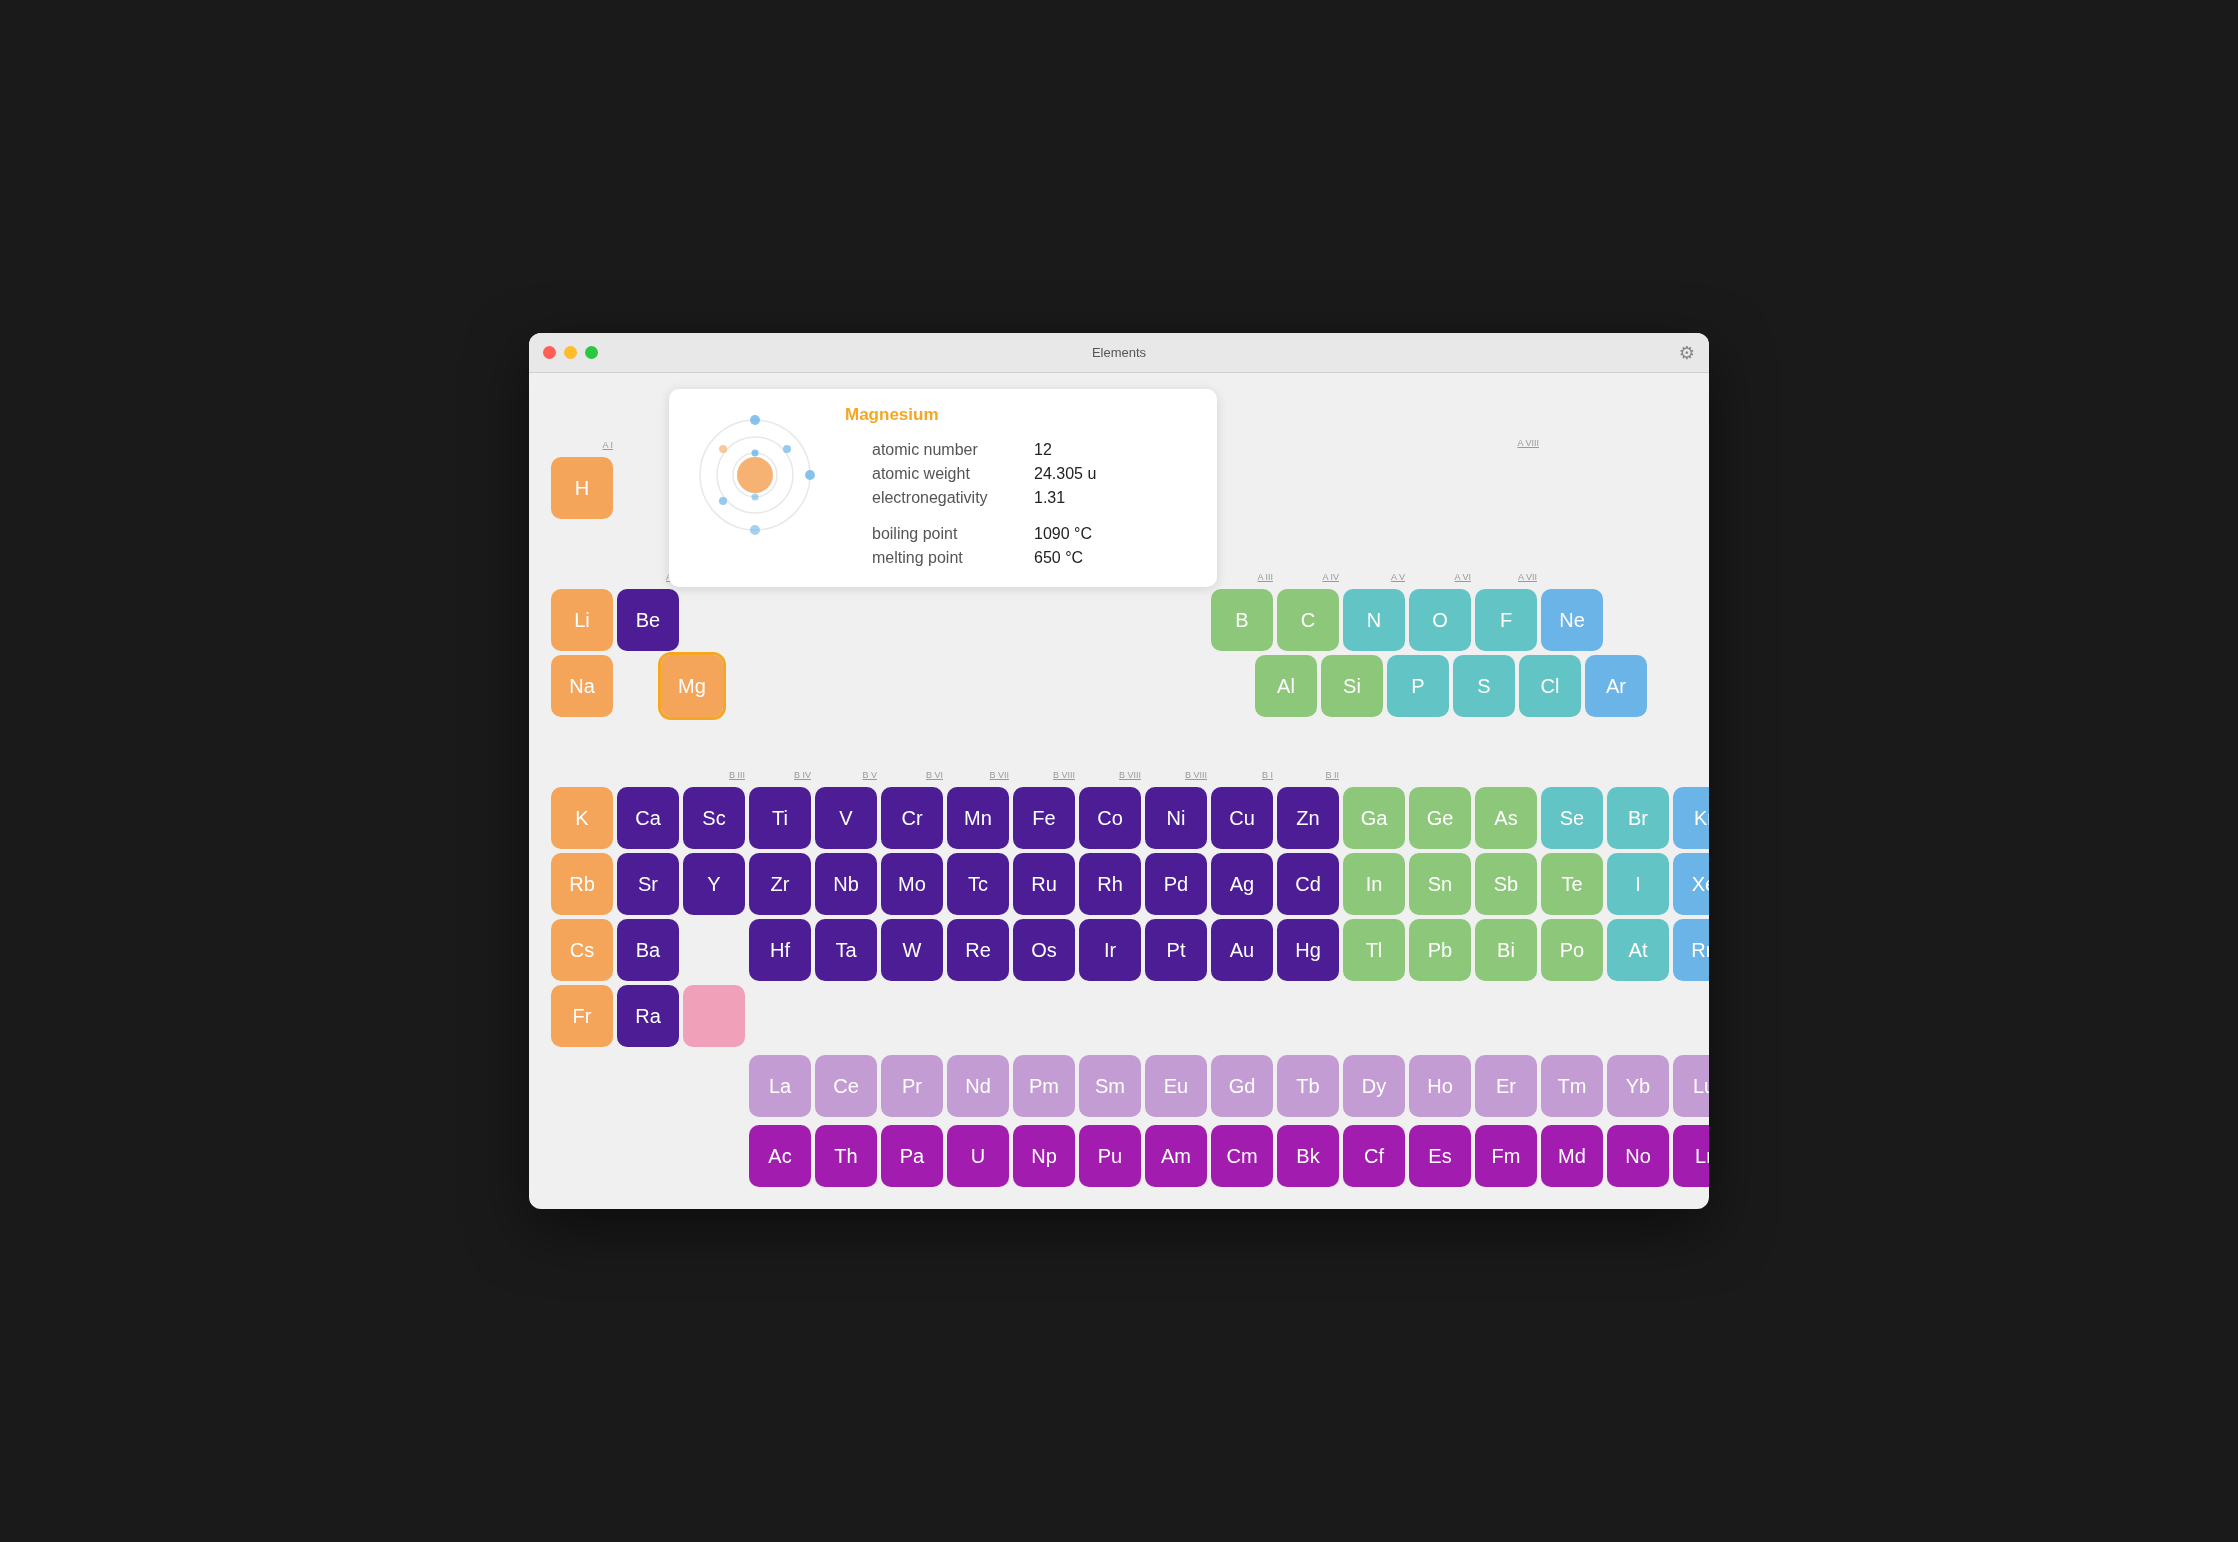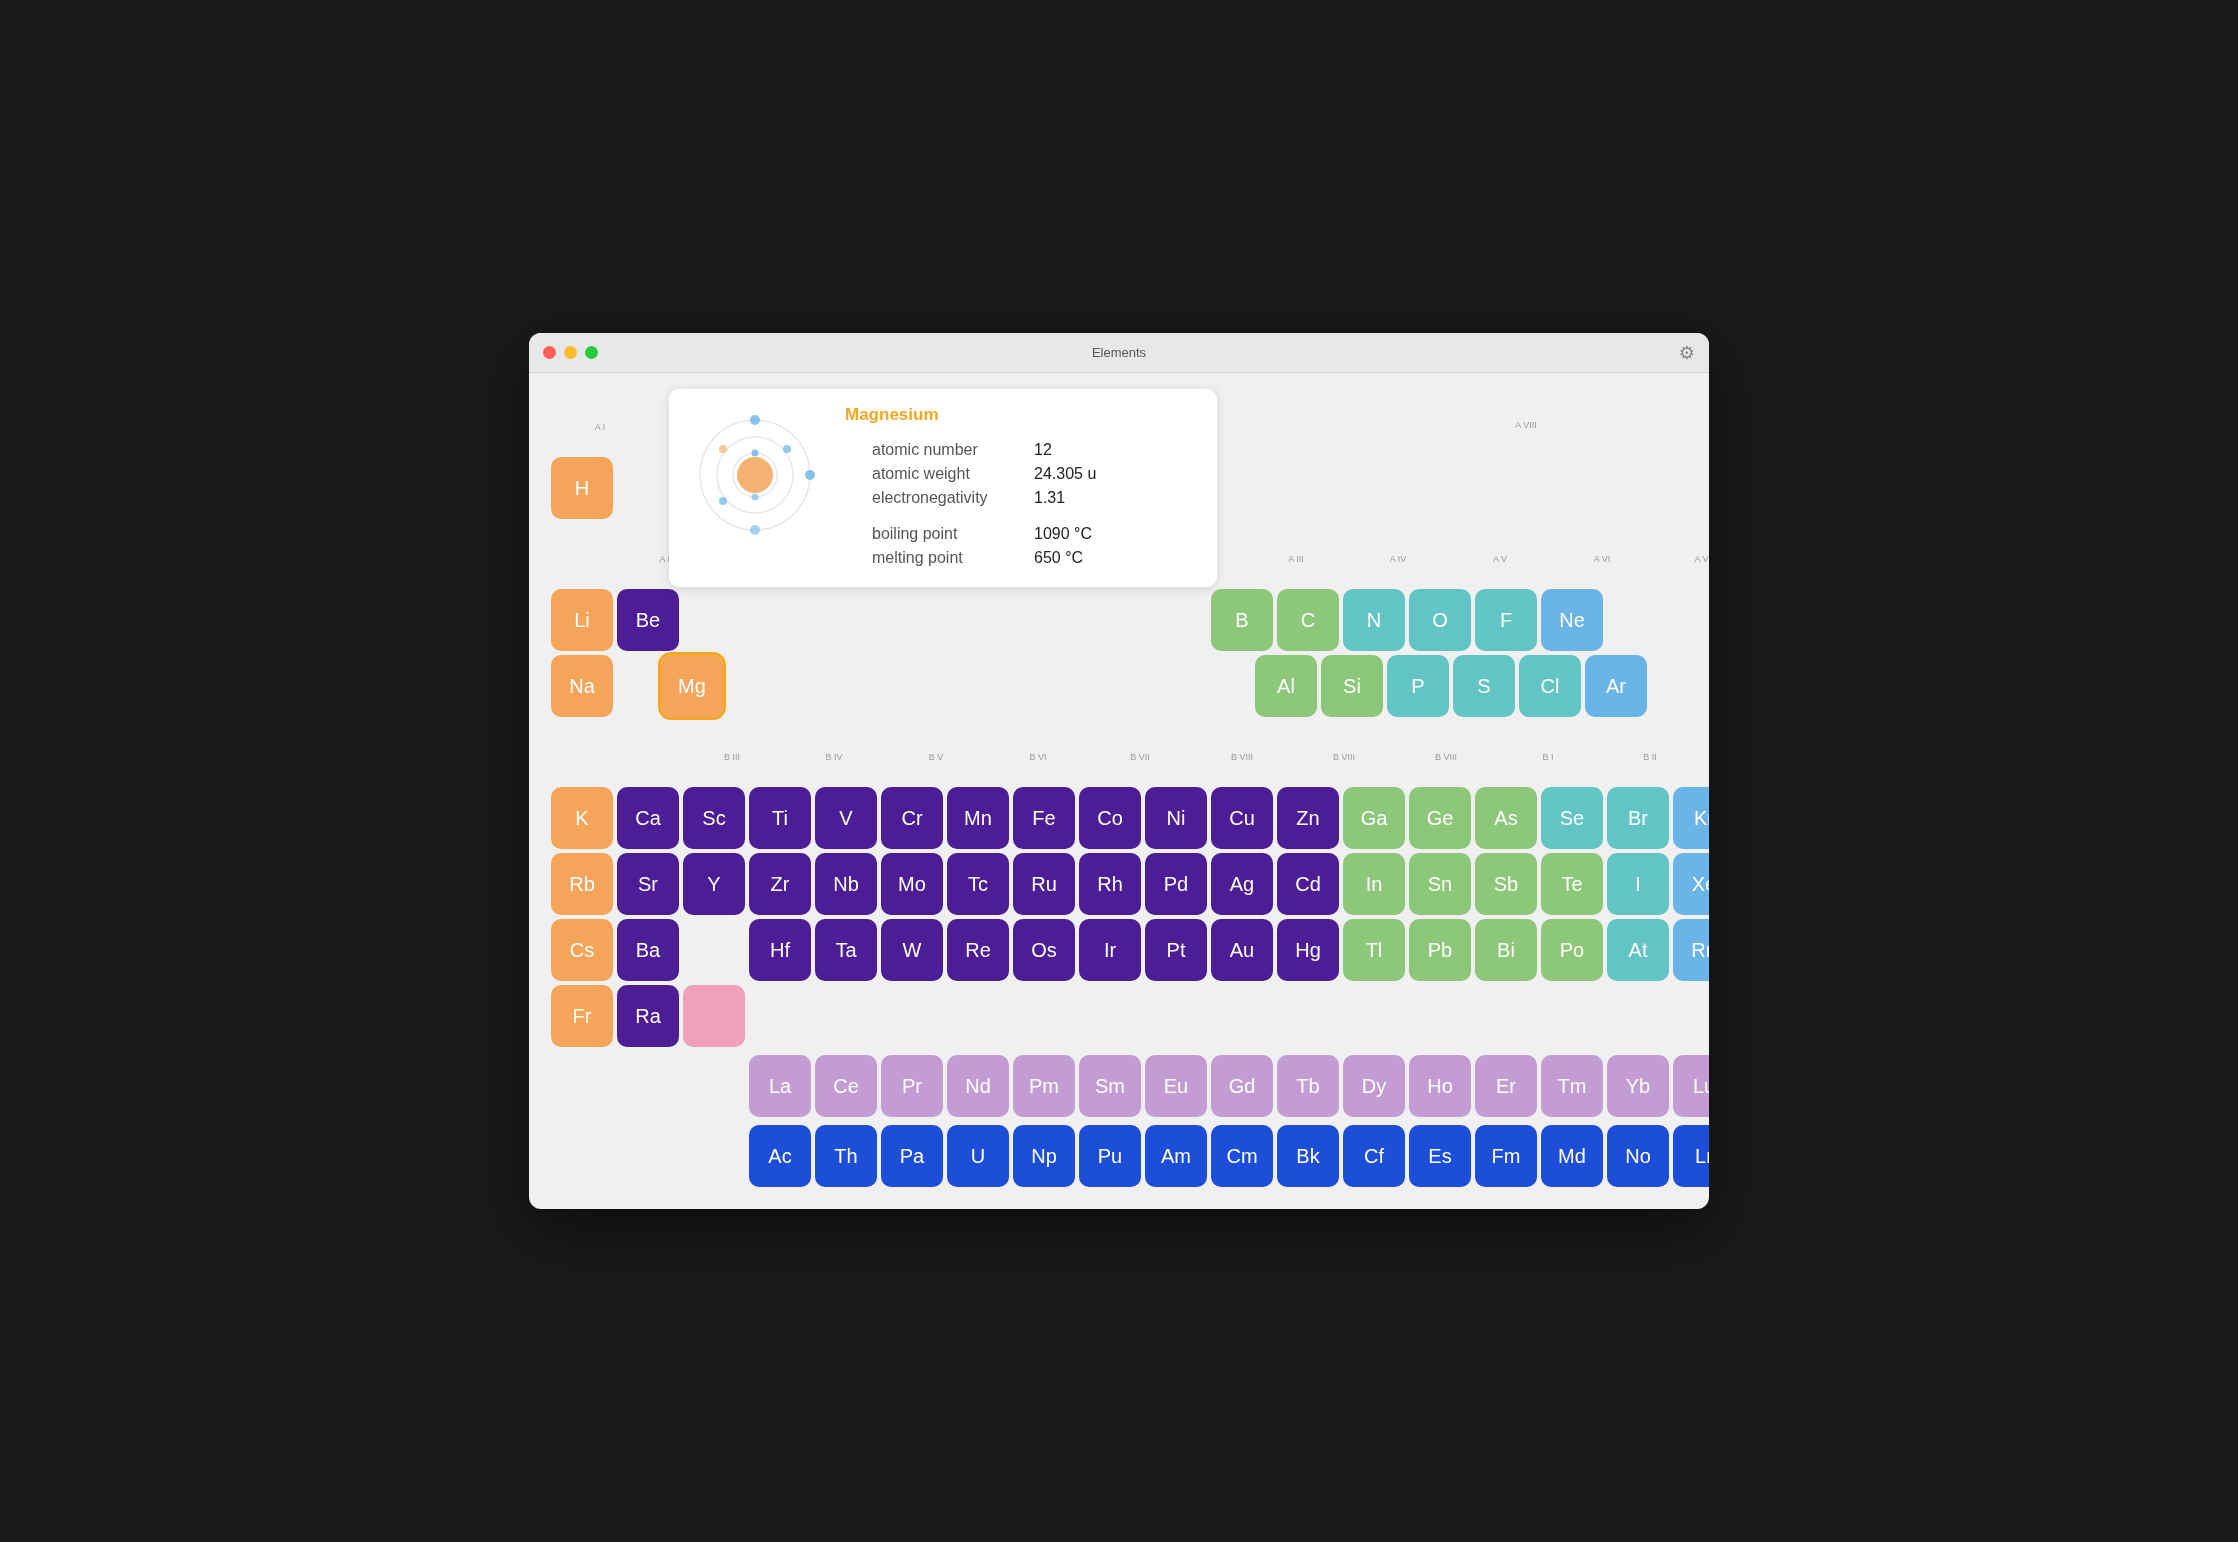--- a/index.html
+++ b/index.html
@@ -93,34 +93,35 @@
       color: white;
       margin: 2px;
       cursor: pointer;
       flex-shrink: 0;
     }
     .gap { width: 62px; height: 62px; margin: 2px; flex-shrink: 0; display: flex; align-items: flex-end; justify-content: center; }
     .row { display: flex; align-items: flex-end; }
     .col-label {
       font-size: 9px;
       color: #999;
-      text-align: center;
+      text-align: right;
       width: 62px;
-      margin: 20px;
+      margin: 2px;
       flex-shrink: 0;
       padding-bottom: 3px;
+      text-decoration: underline;
     }
     
     .c-orange { background: #f5a55a; }
     .c-yellow { background: #4c1d95; }
     .c-green-light { background: #8dc87a; }
     .c-teal { background: #62c4c4; }
     .c-blue { background: #6ab4e8; }
     .c-purple { background: #c49cd4; }
-    .c-pink { background: #1d4ed8; }
+    .c-pink { background: #a21caf; }
     .c-pink-light { background: #f0a0b8; }
     .c-selected { background: #f5a55a; outline: 3px solid #f5a623; margin-left: 46px; }
 
     .periodic-wrapper {
       position: relative;
     }
     .lanthanide-row, .actinide-row {
       display: flex;
       margin-top: 4px;
     }

